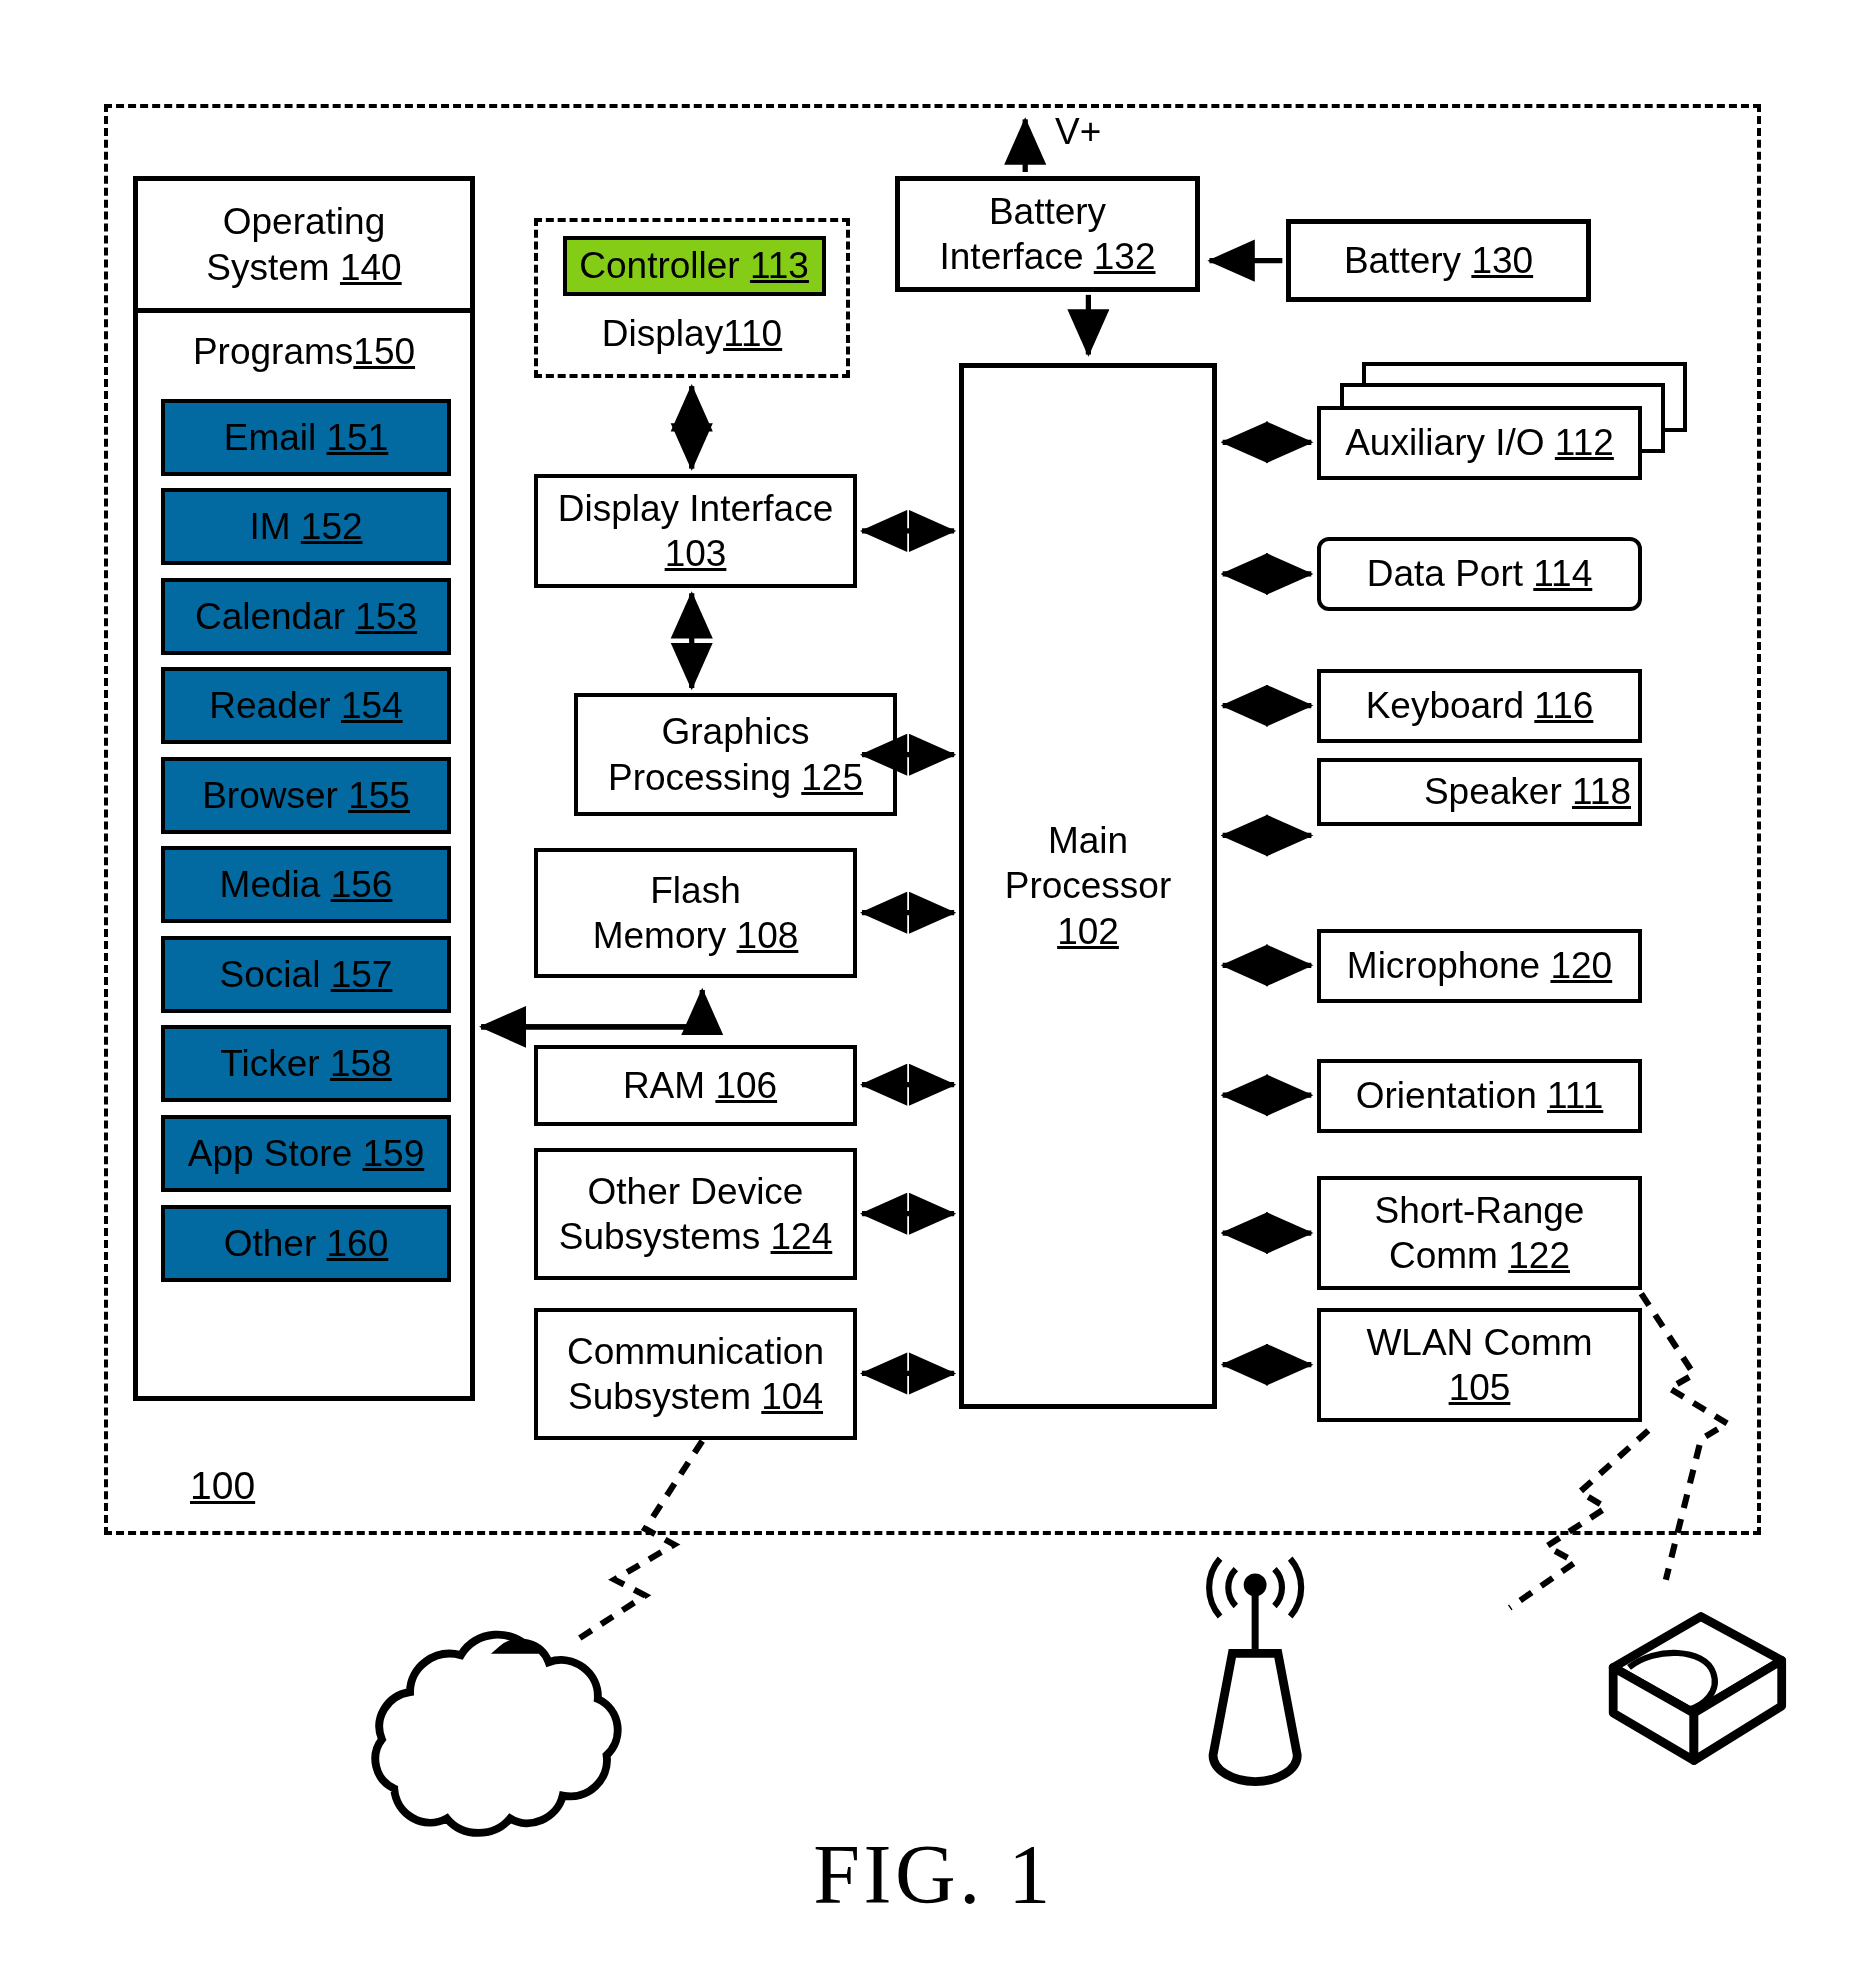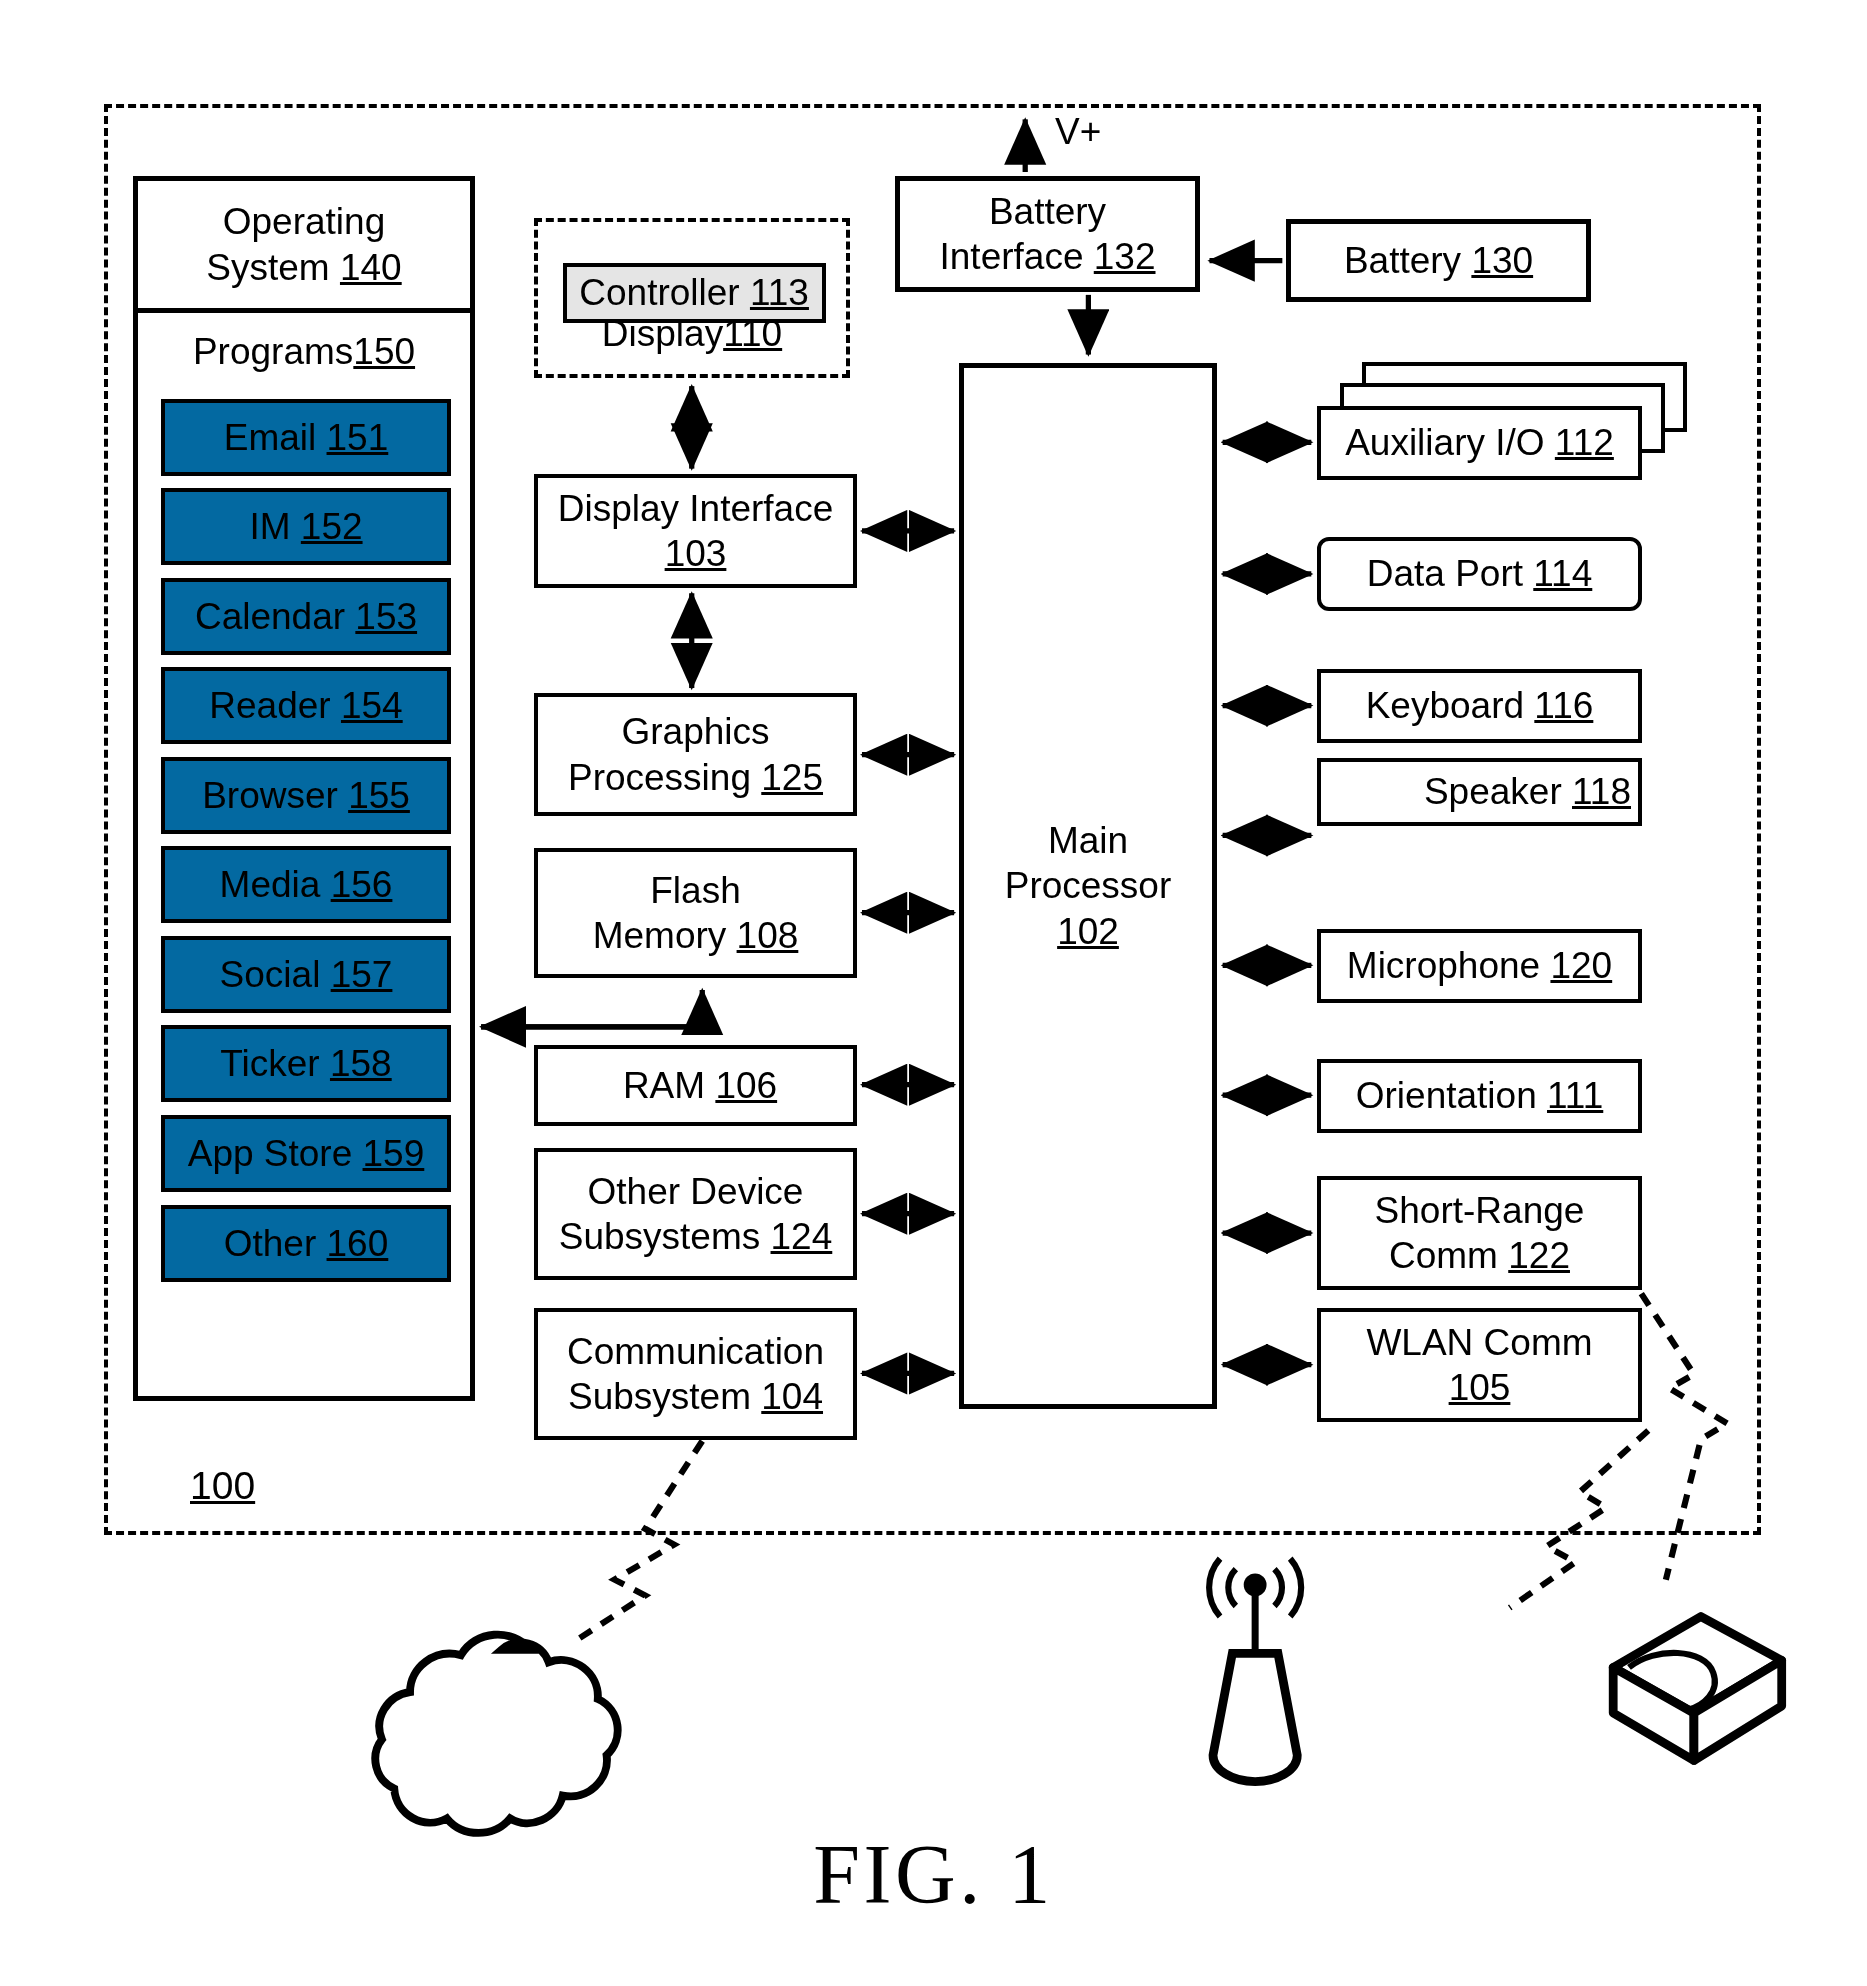--- a/index.html
+++ b/index.html
@@ -119,22 +119,21 @@
     left: 24.6px;
     top: 14px;
     width: 263px;
     height: 60px;
     border: 4.4px solid #000;
     box-sizing: border-box;
     display: flex;
     align-items: center;
     justify-content: center;
     font-size: 37px;
-    background: #e5e5e5;
-    margin-top: 27px;
+    background: #84cc16;
   }
   #display-label {
     position: absolute;
     left: 0;
     top: 81px;
     width: 100%;
     height: 61px;
     display: flex;
     align-items: center;
     justify-content: center;
@@ -270,21 +269,21 @@
   <div id="display-group">
     <div id="controller-box">
       <span>Controller <span class="num">113</span></span>
     </div>
     <div id="display-label">Display <span class="num">110</span></div>
   </div>
 
   <div class="box mid-box" style="top:474px;height:114px;">
     <span class="lbl">Display Interface<br><span class="num">103</span></span>
   </div>
-  <div class="box mid-box" style="top:693px;height:123px;">
+  <div class="box mid-box" style="top:693px;height:123px;margin-left:40px;">
     <span class="lbl">Graphics<br>Processing <span class="num">125</span></span>
   </div>
   <div class="box mid-box" style="top:848px;height:130px;">
     <span class="lbl">Flash<br>Memory <span class="num">108</span></span>
   </div>
   <div class="box mid-box" style="top:1045px;height:81px;padding-left:16px;">
     <span class="lbl">RAM <span class="num">106</span></span>
   </div>
   <div class="box mid-box" style="top:1148px;height:132px;">
     <span class="lbl">Other Device<br>Subsystems <span class="num">124</span></span>

